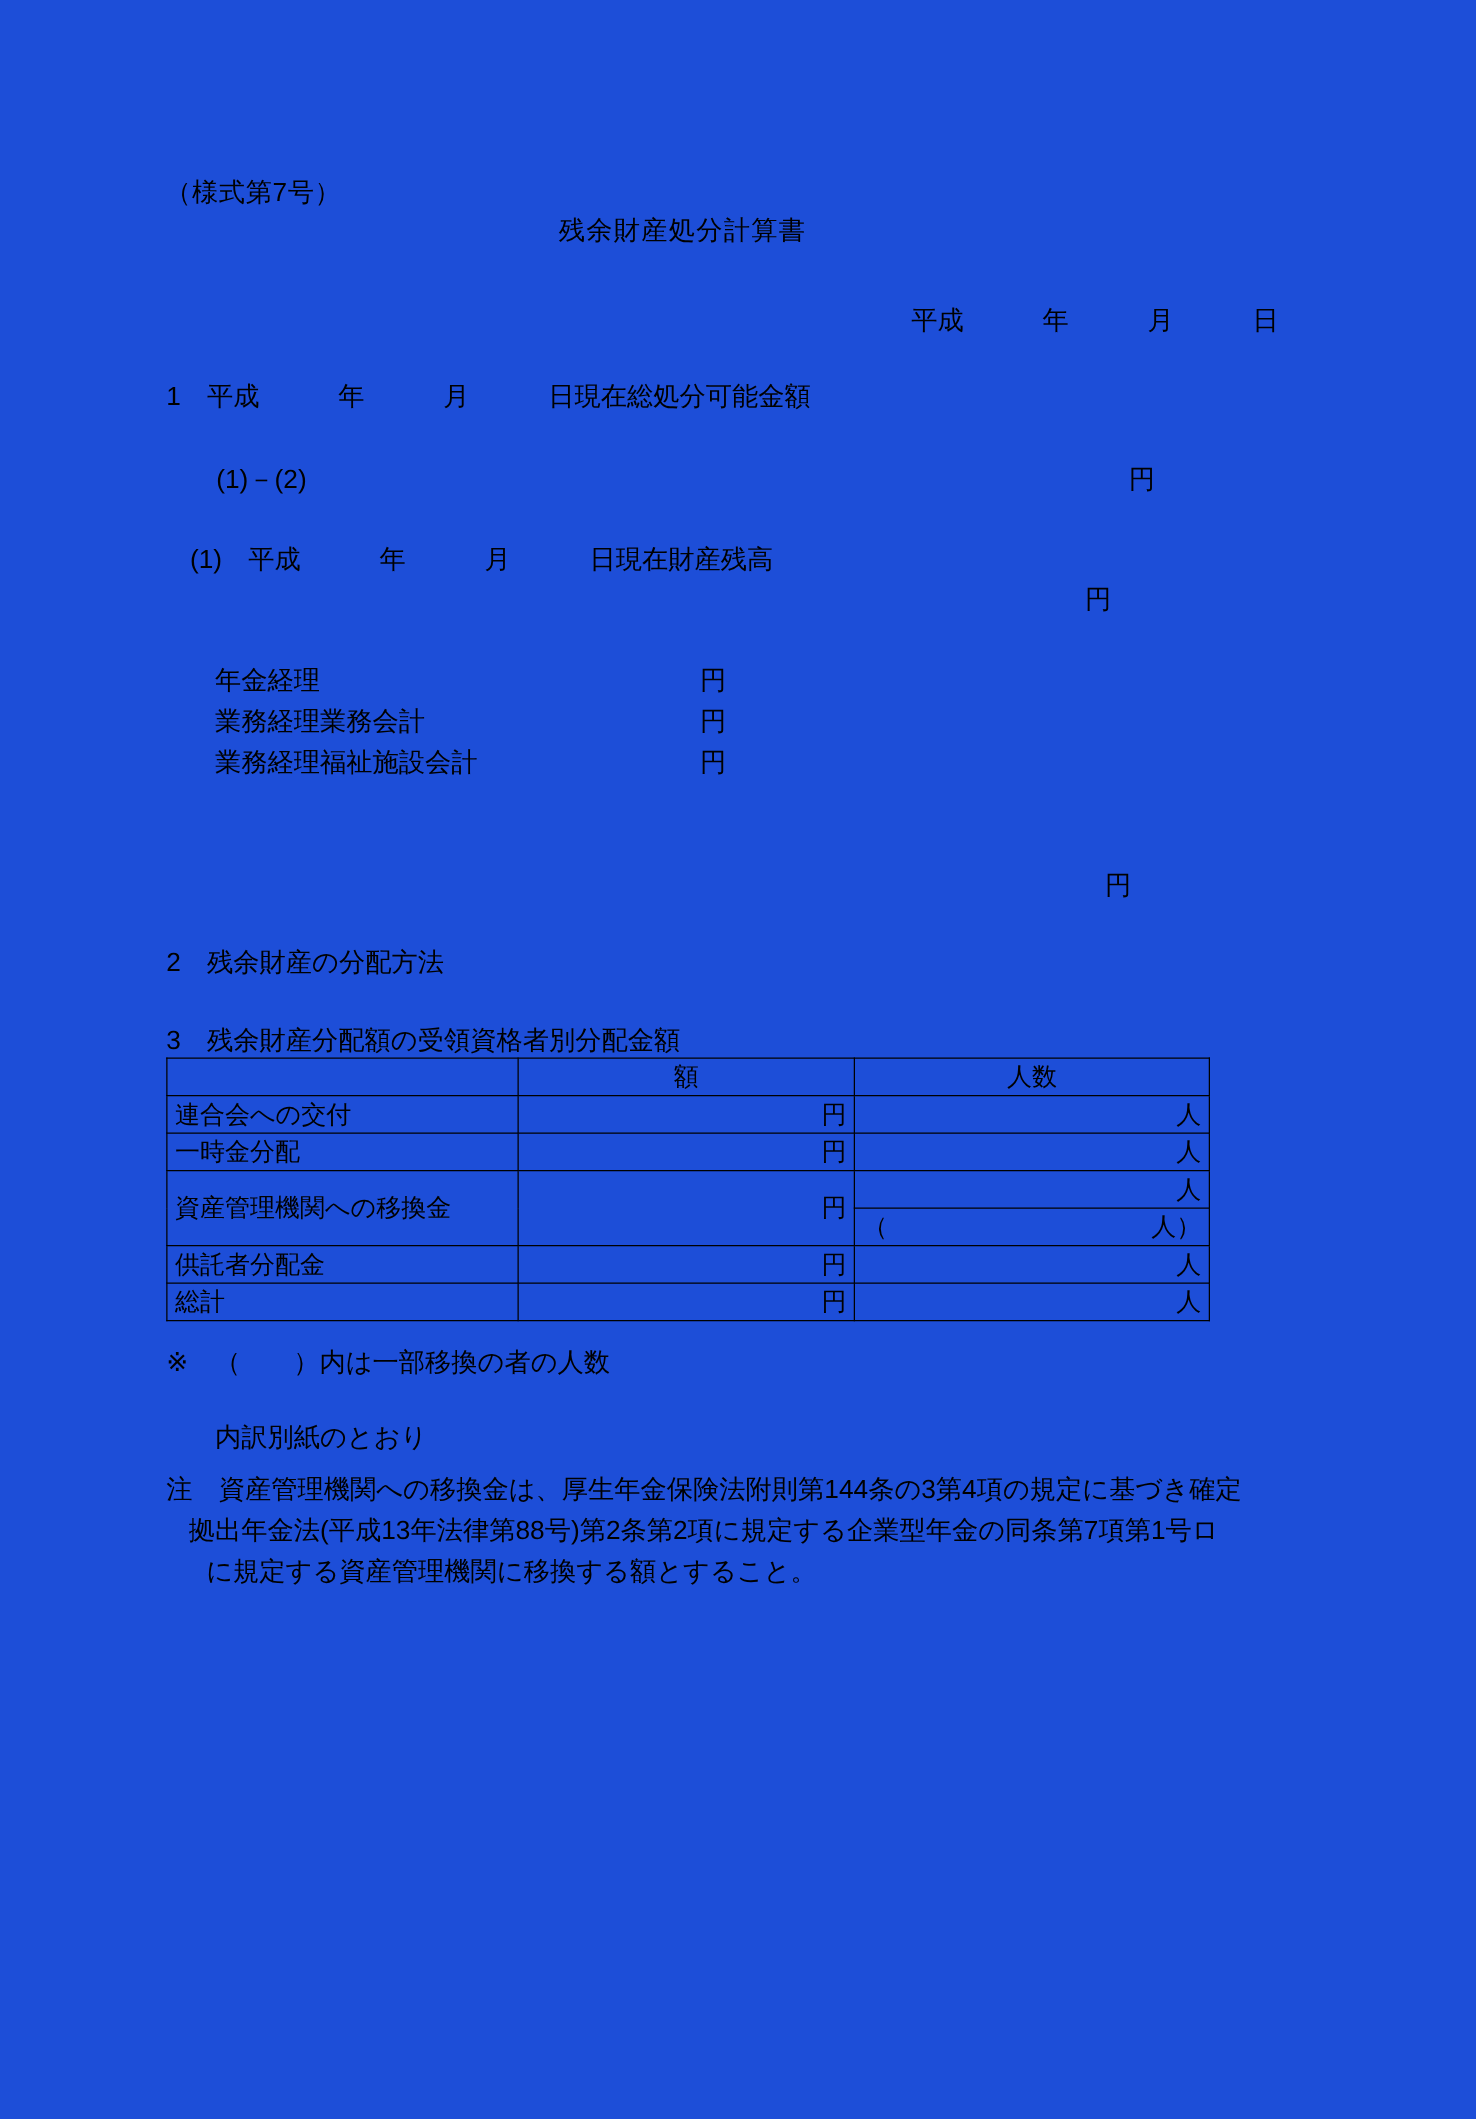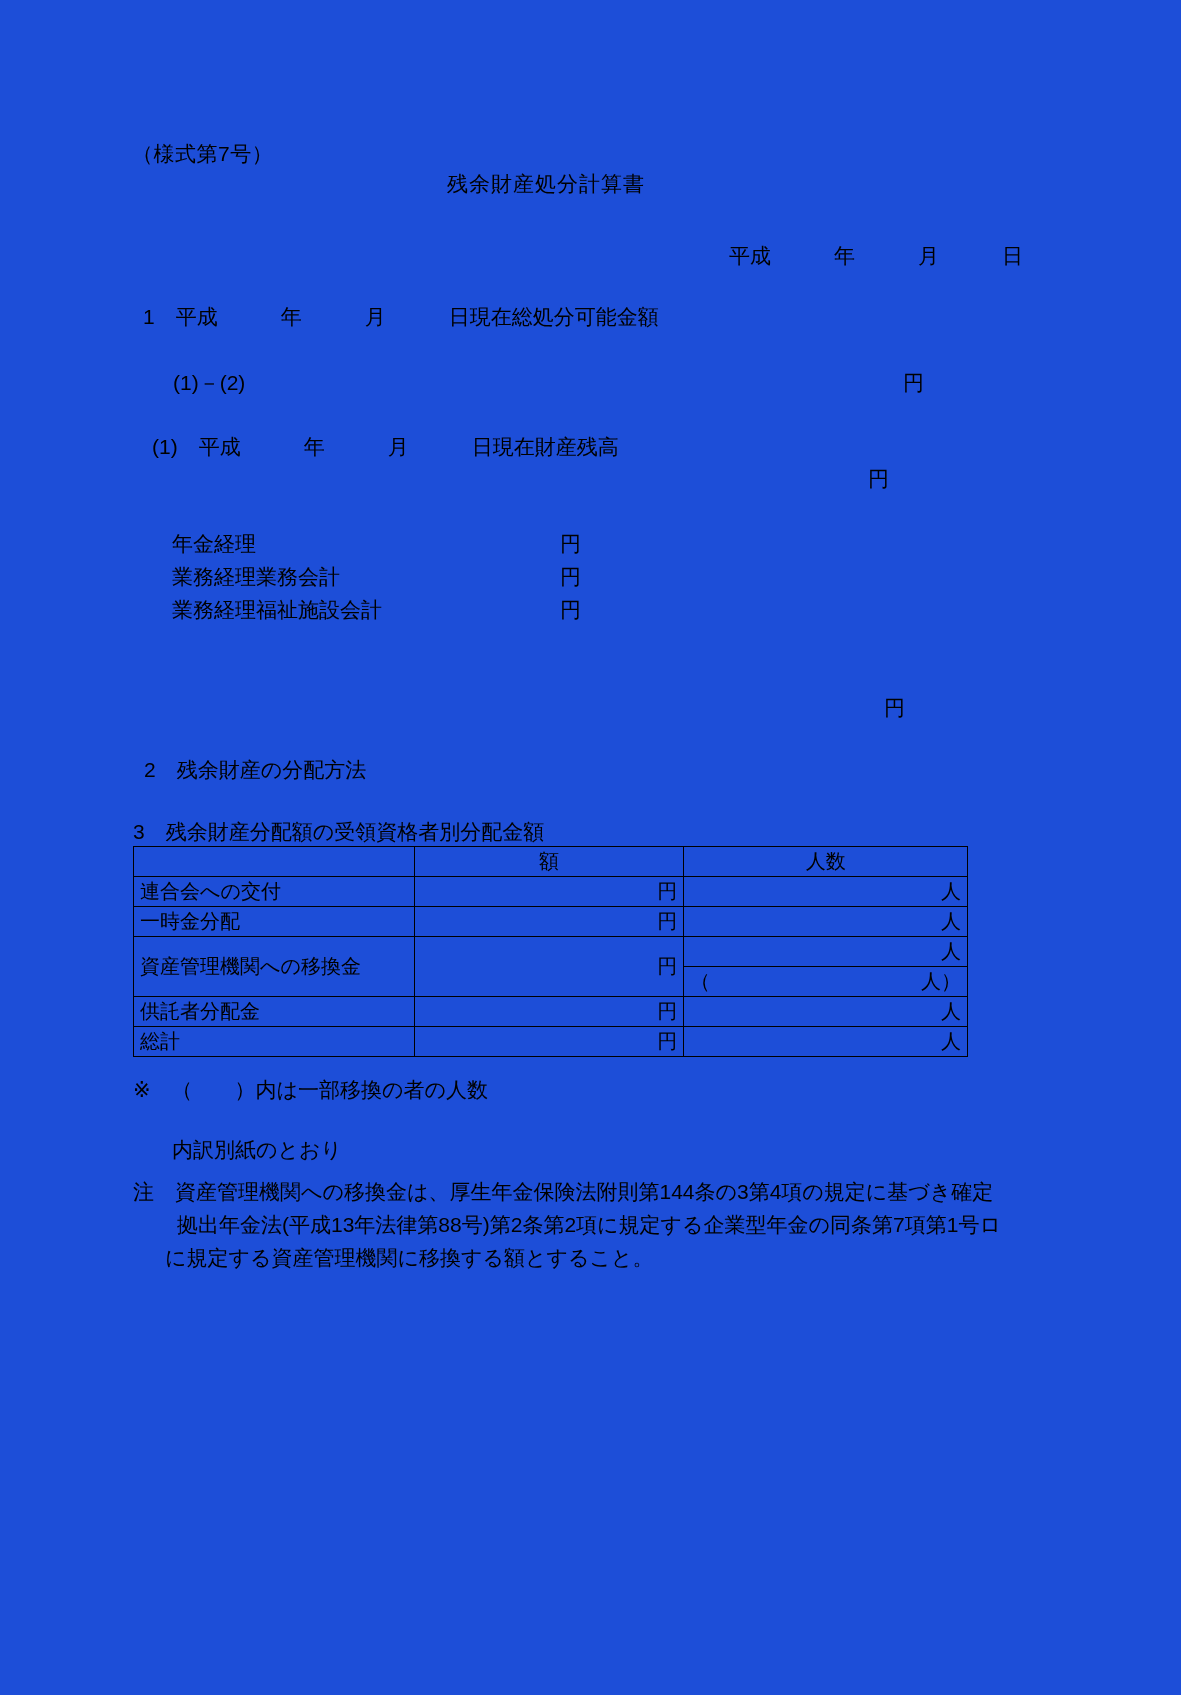--- a/index.html
+++ b/index.html
@@ -19,37 +19,37 @@
     position: absolute;
     inset: 0;
     background: #1d4ed8;
   }
   .abs { position: absolute; white-space: pre; }
 
   .form-no   { left: 132px;  top: 140px;  font-size: 21px; letter-spacing: 0.5px; }
   .doc-title { left: 447px;  top: 170px;  font-size: 21px; letter-spacing: 1px; font-family: Liberation Serif, serif; }
   .date-line { left: 729px;  top: 242px;  font-size: 21px; }
 
-  .sec1-head { left: 143px;  top: 303px;  font-size: 21px; }
+  .sec1-head { left: 133px;  top: 303px;  font-size: 21px; }
   .sec1-calc { left: 173px;  top: 369px;  font-size: 21px; }
   .sec1-yen  { left: 903px;  top: 369px;  font-size: 21px; }
 
   .sub1-head { left: 152px;  top: 433px;  font-size: 21px; }
   .sub1-yen  { left: 868px;  top: 465px;  font-size: 21px; }
 
   .acct { font-size: 21px; left: 172px; }
   .acct-y { font-size: 21px; left: 560px; }
   .acct1 { top: 530px; }
   .acct2 { top: 563px; }
   .acct3 { top: 596px; }
 
   .sub2-head { left: 152px;  top: 660px;  font-size: 21px; }
   .sub2-yen  { left: 884px;  top: 694px;  font-size: 21px; }
 
-  .sec2-head { left: 144px;  top: 756px;  font-size: 21px; }
+  .sec2-head { left: 133px;  top: 756px;  font-size: 21px; }
   .sec3-head { left: 133px;  top: 818px;  font-size: 21px; }
 
   
   table.dist {
     position: absolute;
     left: 133px;
     top: 846px;
     width: 835px;
     border-collapse: collapse;
     font-size: 20px;
@@ -64,21 +64,21 @@
   .c-amt   { width: 268px; text-align: right; }
   .c-cnt   { width: 281px; text-align: right; }
   .c-head  { text-align: center; }
   .cnt-row { display: flex; justify-content: space-between; }
 
   .note-star { left: 133px; top: 1076px; font-size: 21px; }
   .note-attach { left: 172px; top: 1136px; font-size: 21px; }
 
   .note-block { position: absolute; left: 133px; top: 1175px; width: 1000px; font-size: 21px; line-height: 33px; }
   .note-l1 { }
-  .note-l2 { margin-left: 44px; }
+  .note-l2 { margin-left: 18px; }
   .note-l3 { margin-left: 32px; }
 </style>
 </head>
 <body>
 
 <div class="page">
 
   <div class="abs form-no">（様式第7号）</div>
   <div class="abs doc-title">残余財産処分計算書</div>
   <div class="abs date-line">平成　　　年　　　月　　　日</div>

